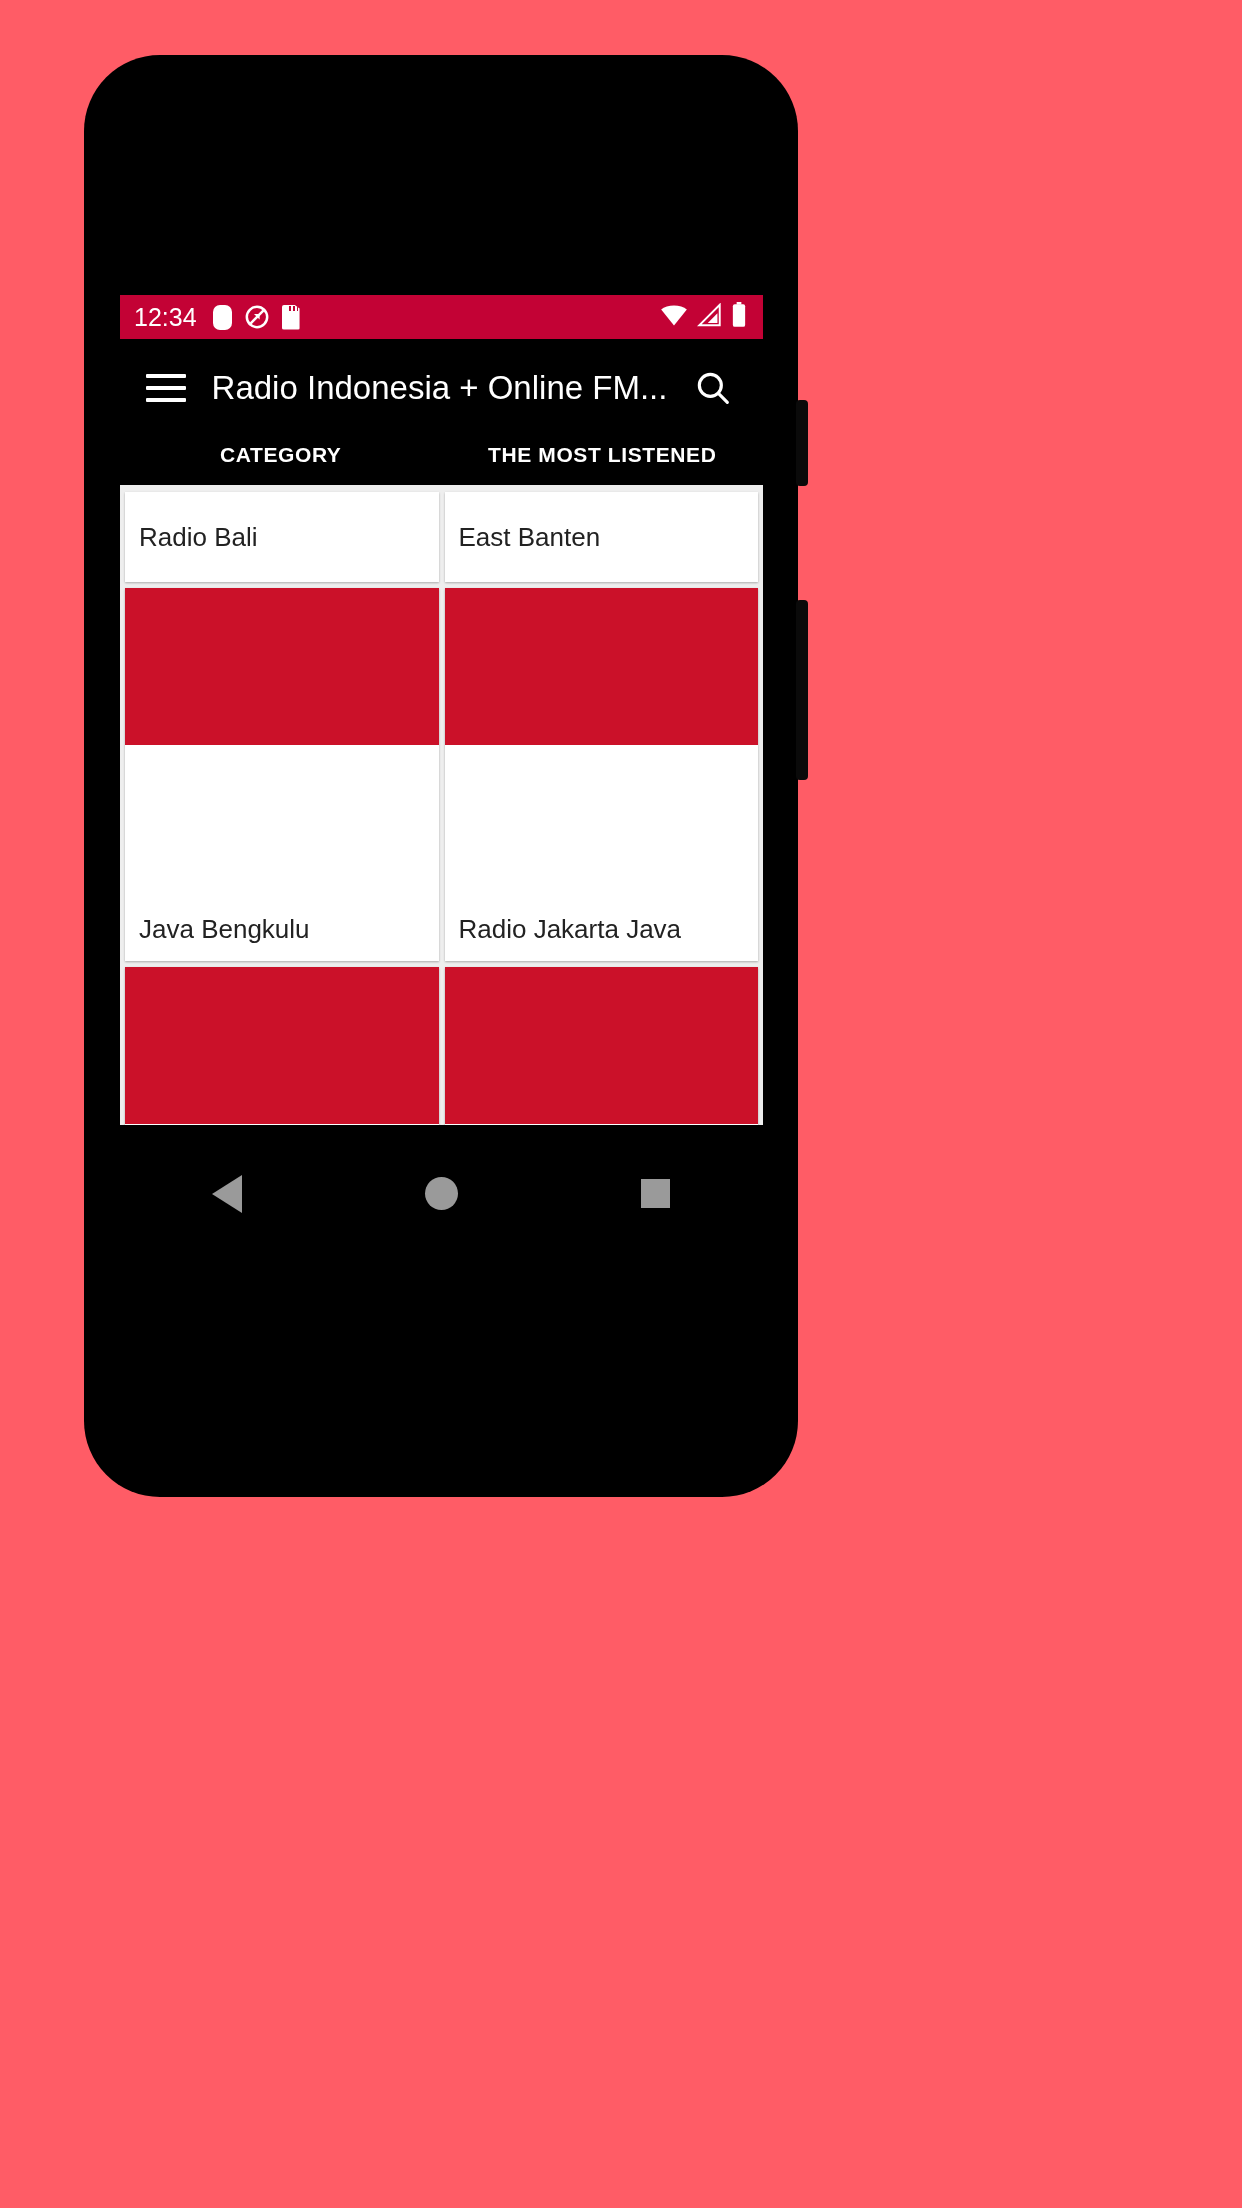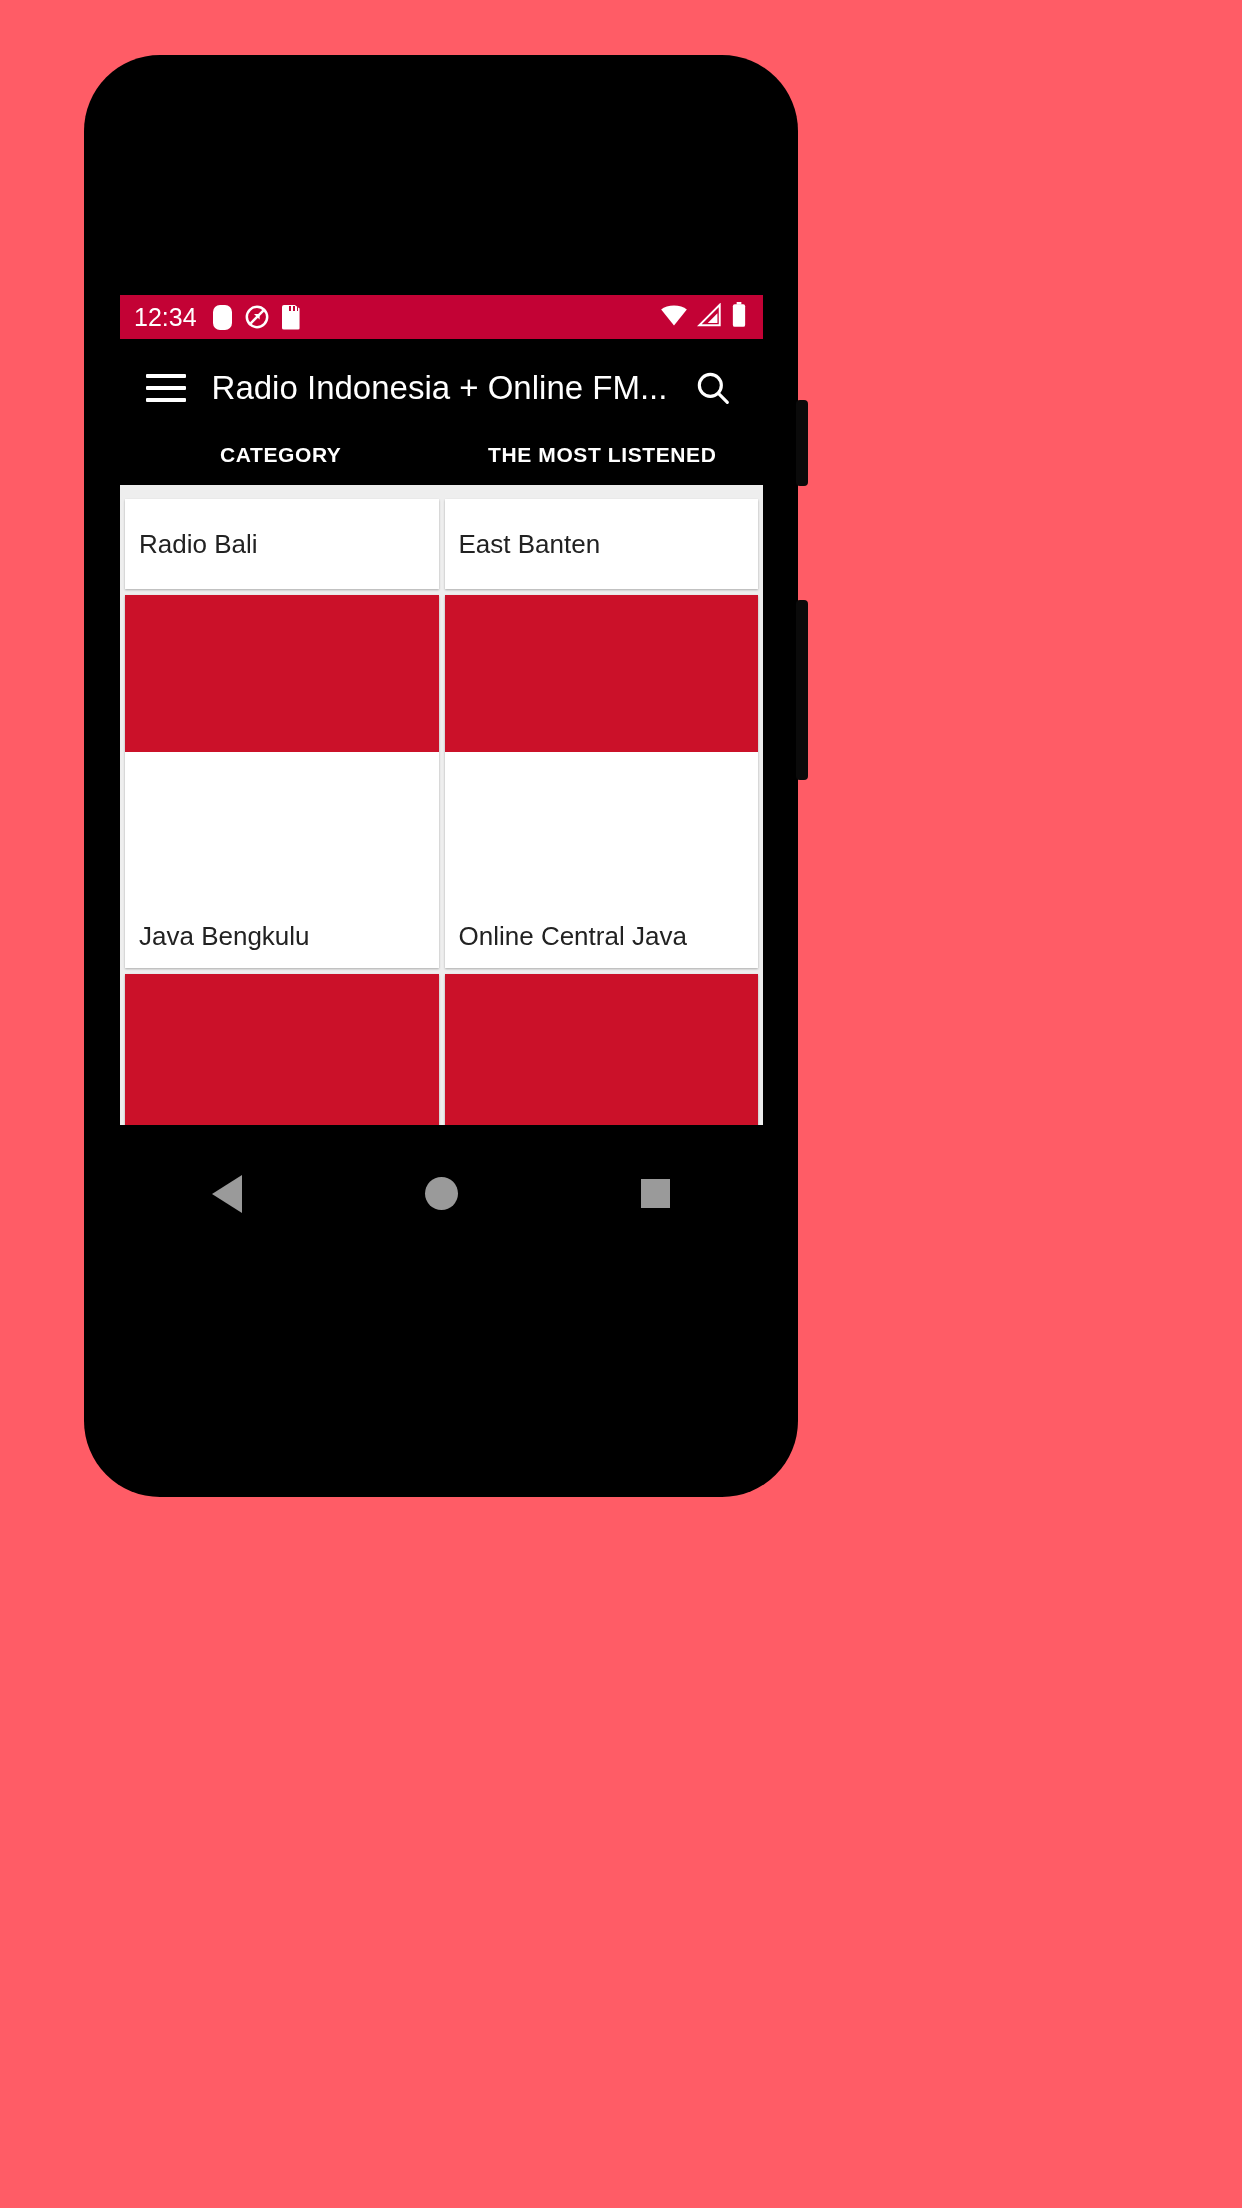--- a/index.html
+++ b/index.html
@@ -101,21 +101,21 @@
     color:#fff; font-size:21px; font-weight:700; letter-spacing:.6px;
     cursor:pointer; text-transform:uppercase;
   }
 
   
   #content{
     position:absolute; left:0; top:283px;
     width:643px; height:640px;
     background:#eeeeee;
     overflow:hidden;
-    padding:11px 2px 0 2px;
+    padding:4px 2px 0 2px;
     box-sizing:border-box;
   }
   #grid{ display:flex; flex-wrap:wrap; }
   .card{
     width:calc(50% - 6px);
     margin:3px;
     background:#fff;
     box-shadow:0 1px 2px rgba(0,0,0,.28);
     display:flex; flex-direction:column;
     box-sizing:border-box;
@@ -231,21 +231,21 @@
         <div class="card-label">East Banten</div>
       </div>
 
       <div class="card h-tall">
         <div class="card-thumb"></div>
         <div class="card-label">Java Bengkulu</div>
       </div>
 
       <div class="card h-tall">
         <div class="card-thumb"></div>
-        <div class="card-label">Online Central Java</div>
+        <div class="card-label">Radio Jakarta Java</div>
       </div>
 
       <div class="card h-tall">
         <div class="card-thumb"></div>
         <div class="card-label">Radio Dari Jakarta</div>
       </div>
 
       <div class="card h-tall">
         <div class="card-thumb"></div>
         <div class="card-label">Radio East Java</div>

